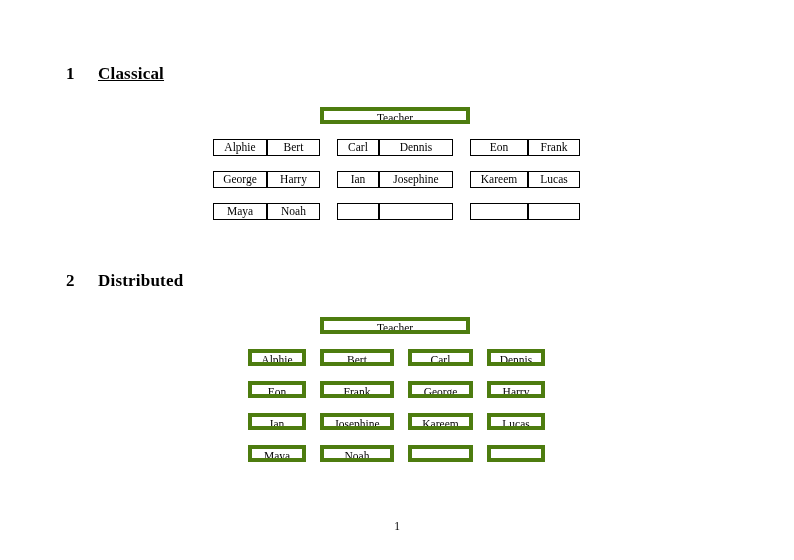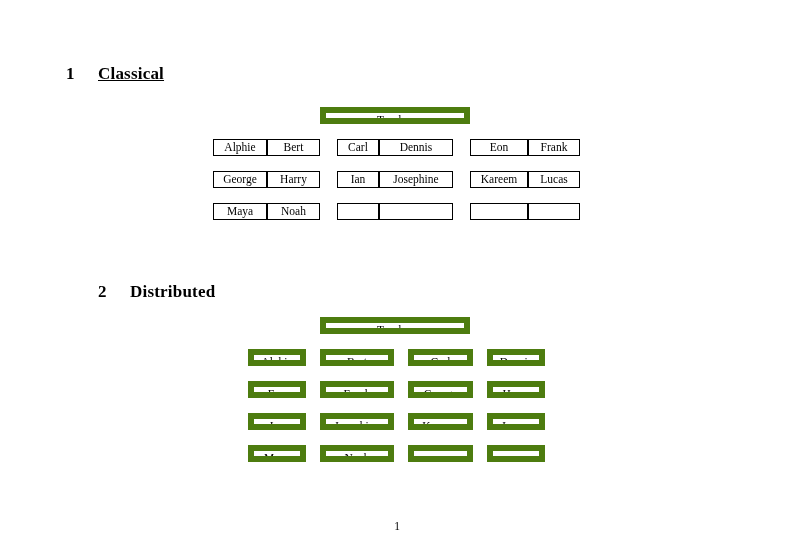--- a/index.html
+++ b/index.html
@@ -24,26 +24,26 @@
     font-weight: bold;
     font-size: 17px;
     letter-spacing: 0.2px;
     white-space: nowrap;
   }
   .section-heading .sec-num {
     display: inline-block;
     width: 32px;
   }
   #heading-classical   { left: 66px; top: 64px; text-decoration: underline; }
-  #heading-distributed { left: 66px; top: 282px; margin-left: 32px; }
+  #heading-distributed { left: 66px; top: 271px; }
 
   
   .box {
     box-sizing: border-box;
-    border: 6px solid #4d7c0f;
+    border: 4px solid #4d7c0f;
     height: 17px;
     line-height: 15px;
     font-size: 11.5px;
     text-align: center;
     background: #ffffff;
     white-space: nowrap;
     overflow: hidden;
   }
 
   .teacher-box {

